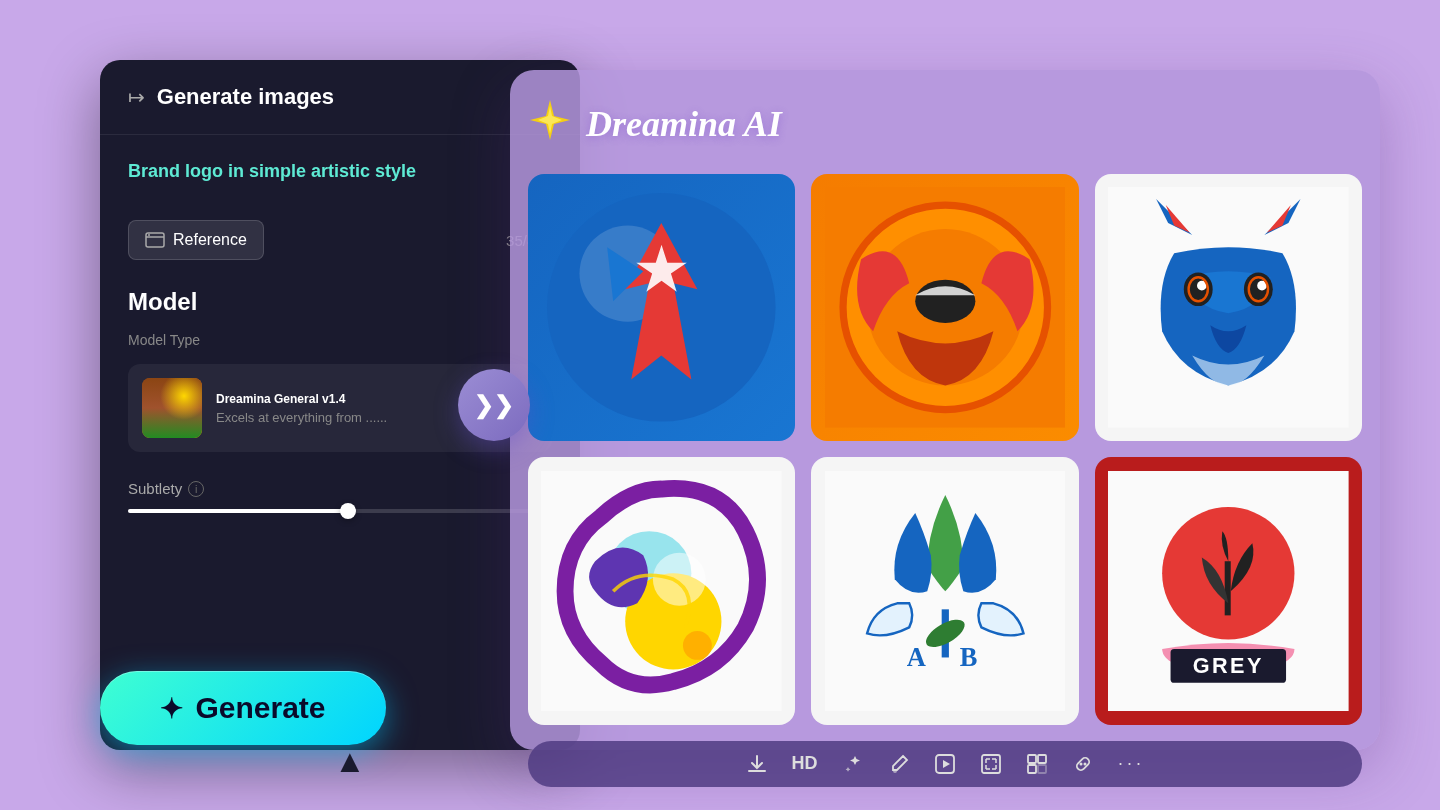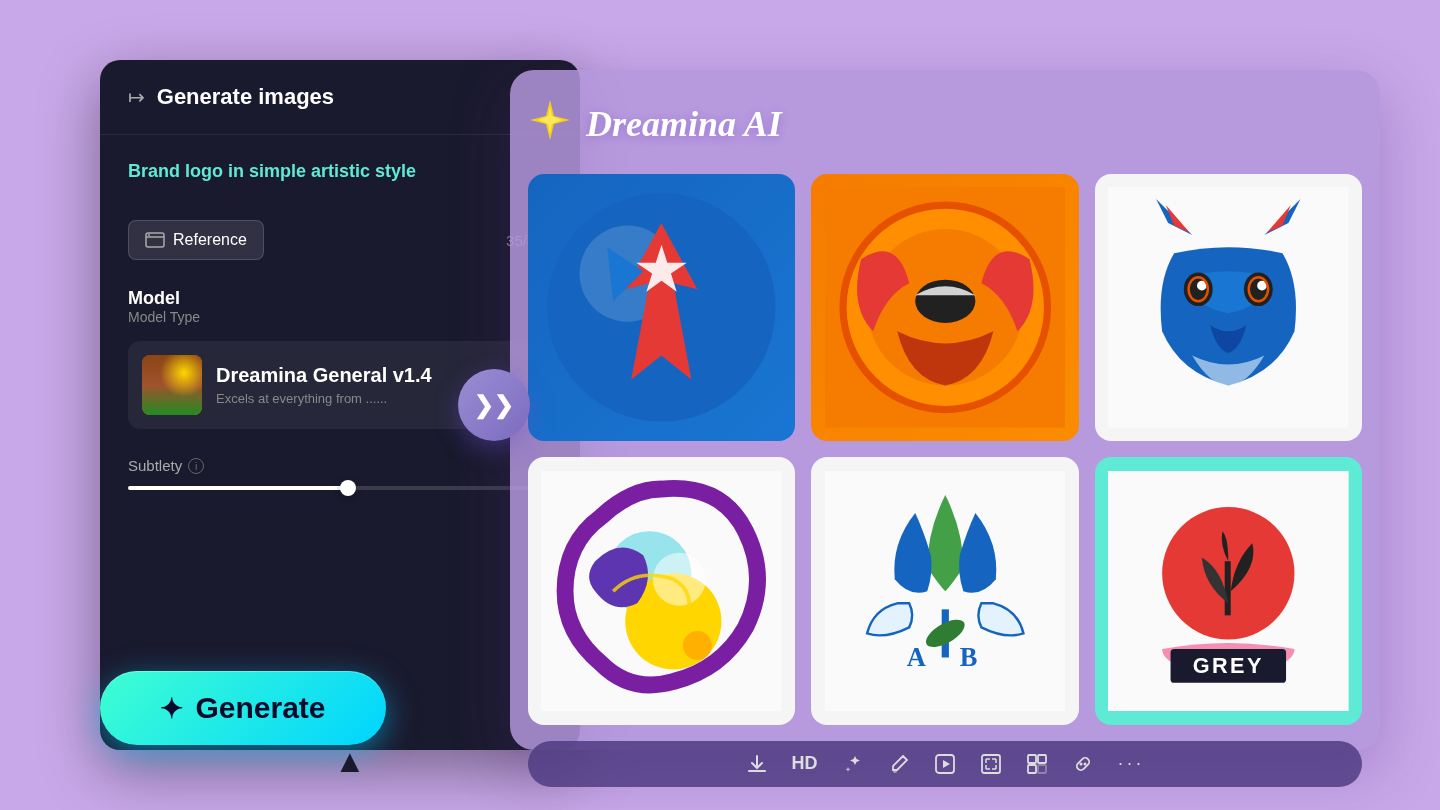--- a/index.html
+++ b/index.html
@@ -84,24 +84,24 @@
     .reference-count {
       color: #888;
       font-size: 15px;
     }
 
     .model-section {
       margin-bottom: 24px;
     }
 
     .model-label {
-      font-size: 18px;
+      font-size: 24px;
       font-weight: 700;
       color: #ffffff;
-      margin-bottom: 0;
+      margin-bottom: 16px;
     }
 
     .model-type-label {
       font-size: 14px;
       color: #888;
       margin-bottom: 16px;
     }
 
     .model-card {
       display: flex;
@@ -129,21 +129,21 @@
         radial-gradient(ellipse at 70% 30%, #FFD700 0%, transparent 40%),
         linear-gradient(180deg, #8B4513 0%, #A0522D 50%, #228B22 100%);
       position: relative;
     }
 
     .model-info {
       flex: 1;
     }
 
     .model-name {
-      font-size: 20px;
+      font-size: 12px;
       font-weight: 600;
       color: #ffffff;
       margin-bottom: 4px;
     }
 
     .model-desc {
       font-size: 13px;
       color: #888;
     }
 
@@ -335,21 +335,21 @@
       background: #f5f5f5;
     }
 
     
     .logo-5 {
       background: #f5f5f5;
     }
 
     
     .logo-6 {
-      background: #5eead4;
+      background: #b91c1c;
     }
 
     .logo-svg {
       width: 90%;
       height: 90%;
     }
 
     
     .toolbar {
       background: rgba(80, 60, 130, 0.85);

